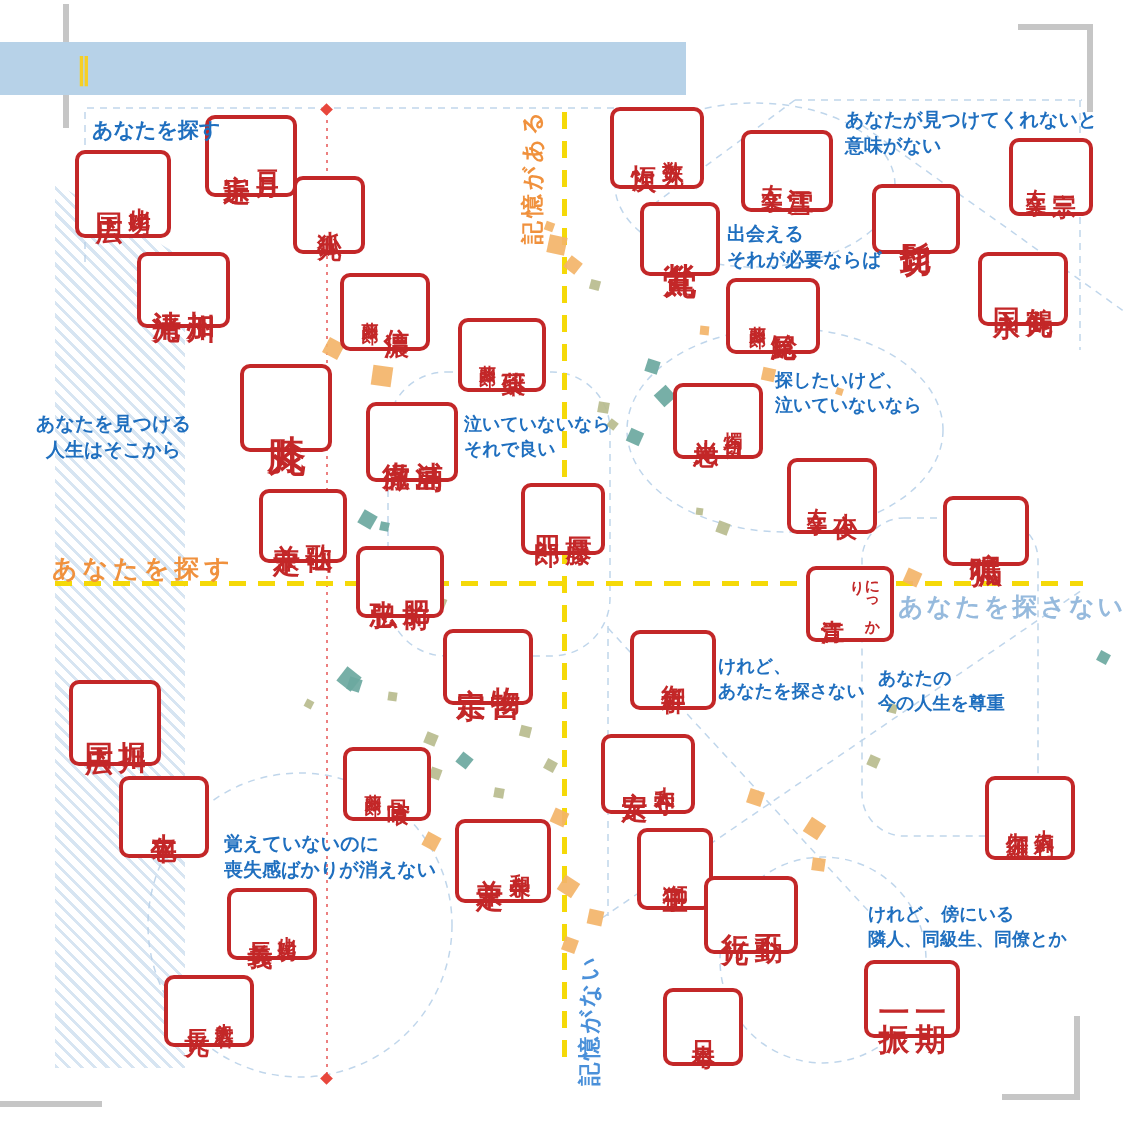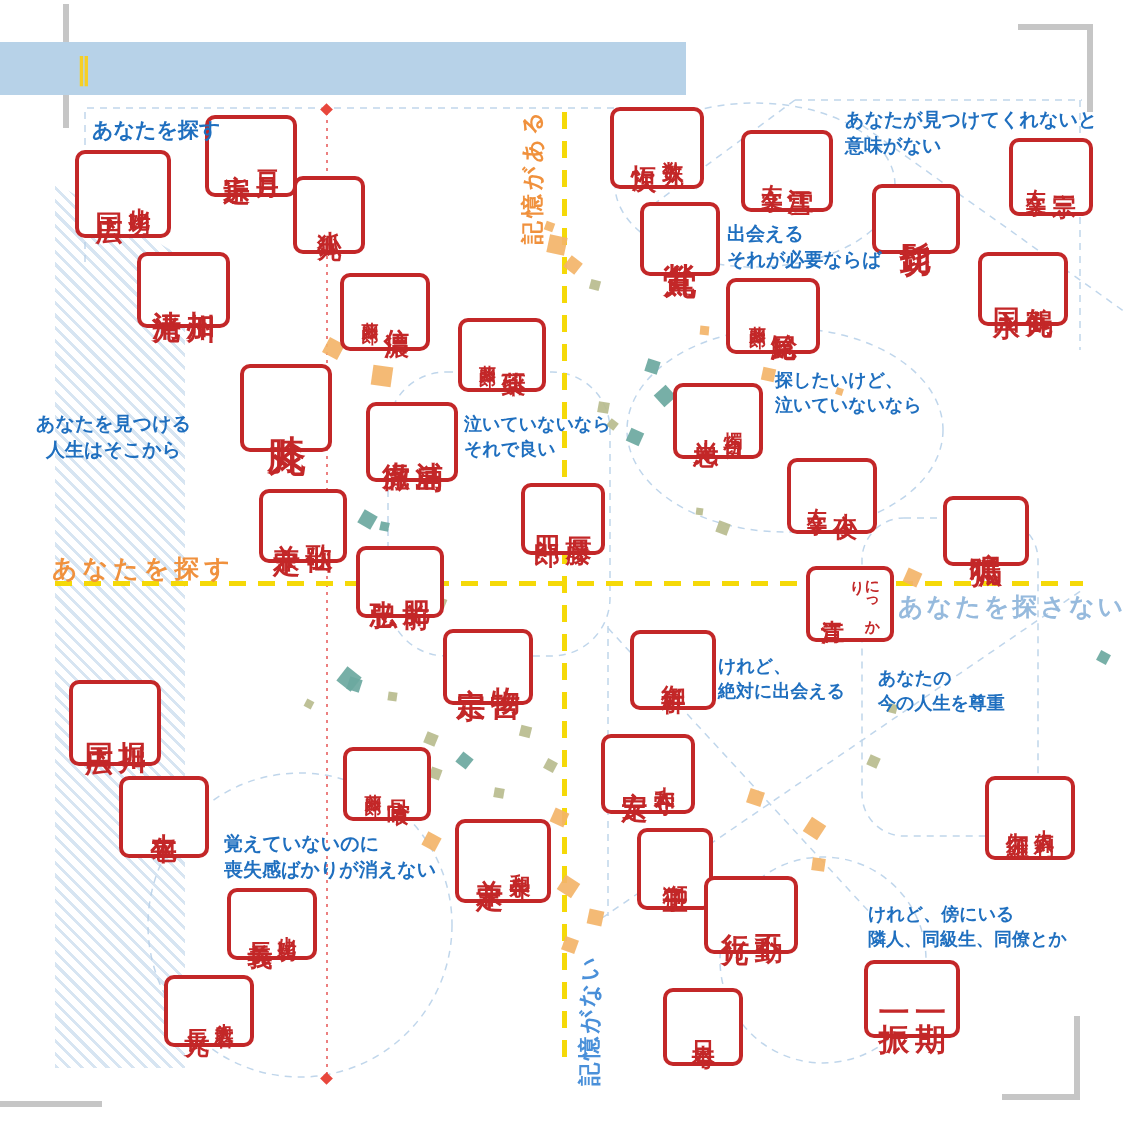--- a/index.html
+++ b/index.html
@@ -280,21 +280,21 @@
 意味がない</div>
       <div class="anno" style="left: 727px; top: 220px; font-size: 19px;">出会える
 それが必要ならば</div>
       <div class="anno" style="left: 775px; top: 368px; font-size: 18px;">探したいけど、
 泣いていないなら</div>
       <div class="anno" style="left: 464px; top: 412px; font-size: 18px;">泣いていないなら
 それで良い</div>
       <div class="anno" style="left: 36px; top: 410px; font-size: 19px; text-align: center;">あなたを見つける
 人生はそこから</div>
       <div class="anno" style="left: 718px; top: 654px; font-size: 18px;">けれど、
-絶対に出会える</div>
+あなたを探さない</div>
       <div class="anno" style="left: 878px; top: 666px; font-size: 18px;">あなたの
 今の人生を尊重</div>
       <div class="anno" style="left: 224px; top: 830px; font-size: 19px;">覚えていないのに
 喪失感ばかりが消えない</div>
       <div class="anno" style="left: 820px; top: 902px; font-size: 18px; margin-left: 48px;">けれど、傍にいる
 隣人、同級生、同僚とか</div>
     </div>
 </div>
 
 </body></html>

